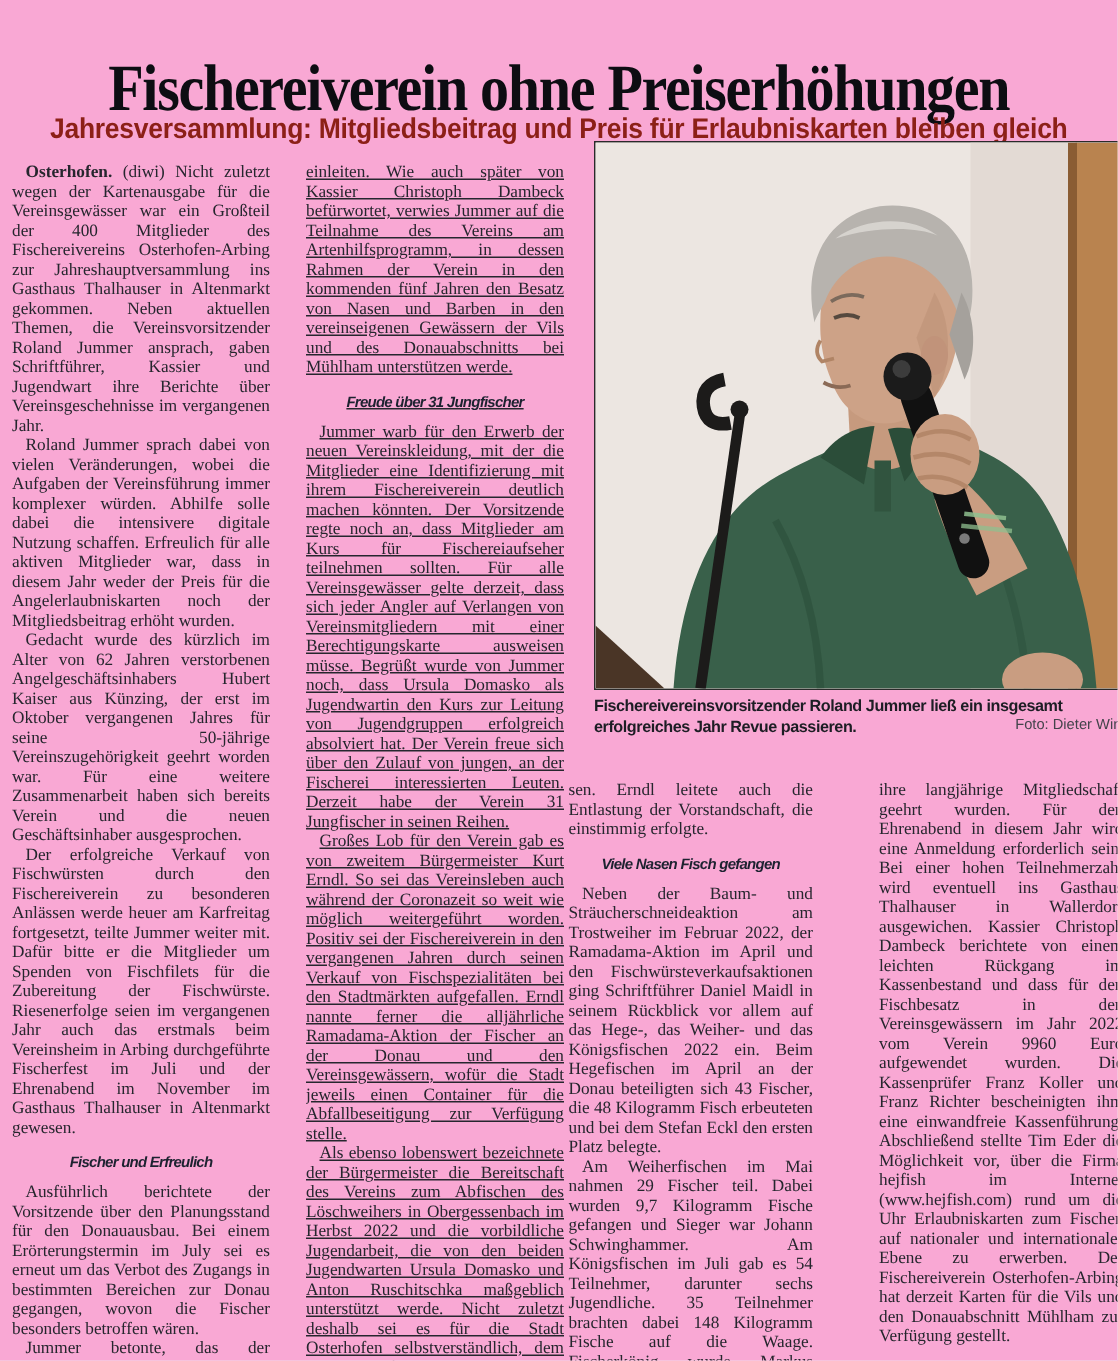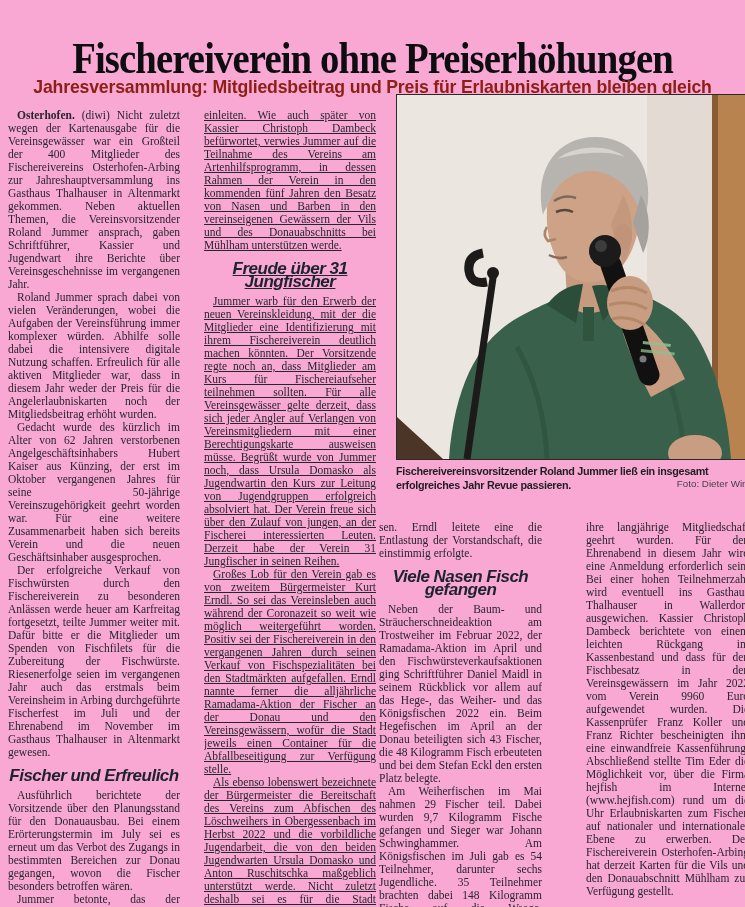--- a/index.html
+++ b/index.html
@@ -22,21 +22,21 @@
        text-align:justify;font-size:11.5px;line-height:13px;margin-top:16px;}
   .col-1{left:8px;}
   .col-2{left:204px;text-decoration:underline;}
   .col-3,.col-4{top:505px;height:402px;}
   .col-3{left:379px;width:163px;}
   .col-4{left:586px;width:163px;}
   .col p{margin:0;text-indent:9px;}
   .col p.cont{text-indent:0;}
   .dateline{font-weight:700;}
   .sec-heading{font-family:"Liberation Sans",sans-serif;font-style:italic;font-weight:700;
-       font-size:17px;letter-spacing:-.5px;text-align:center;color:#1d2230;
+       font-size:10px;letter-spacing:-.5px;text-align:center;color:#1d2230;
        margin:10px 0 7px 0;}
 
   
   .box-heading{display:flex;align-items:center;gap:6px;margin:10px 0 6px 0;
        font-family:"Liberation Sans",sans-serif;font-style:italic;font-weight:700;
        font-size:12.5px;letter-spacing:-.3px;color:#8c2017;white-space:nowrap;}
   .box-heading .label{display:inline-block;transform:scaleX(.9);transform-origin:left;}
   .red-square{width:12px;height:12px;background:#cb2518;flex:0 0 auto;}
 
   
@@ -136,21 +136,21 @@
         <circle cx="96" cy="178" r="6" fill="#1c1b1a"></circle>
       </g>
     </svg>
     <div class="caption">
       <span>Fischereivereinsvorsitzender Roland Jummer ließ ein insgesamt erfolgreiches Jahr Revue passieren.</span>
       <span class="credit">Foto: Dieter Winter</span>
     </div>
   </div>
 
   <div class="col col-3">
-    <p class="cont">sen. Erndl leitete eine die Entlastung der Vorstandschaft, die einstimmig erfolgte.</p>
+    <p class="cont">sen. Erndl leitete auch die Entlastung der Vorstandschaft, die einstimmig erfolgte.</p>
     <h3 class="sec-heading">Viele Nasen Fisch gefangen</h3>
     <p>Neben der Baum- und Sträucherschneideaktion am Trostweiher im Februar 2022, der Ramadama-Aktion im April und den Fischwürsteverkaufsaktionen ging Schriftführer Daniel Maidl in seinem Rückblick vor allem auf das Hege-, das Weiher- und das Königsfischen 2022 ein. Beim Hegefischen im April an der Donau beteiligten sich 43 Fischer, die 48 Kilogramm Fisch erbeuteten und bei dem Stefan Eckl den ersten Platz belegte.</p>
     <p>Am Weiherfischen im Mai nahmen 29 Fischer teil. Dabei wurden 9,7 Kilogramm Fische gefangen und Sieger war Johann Schwinghammer. Am Königsfischen im Juli gab es 54 Teilnehmer, darunter sechs Jugendliche. 35 Teilnehmer brachten dabei 148 Kilogramm Fische auf die Waage. Fischerkönig wurde Markus Geisberger und Jugendkönig Felix Steinbrunner. Am Ehrenabend im November im Gasthaus Thalhauser in Altenmarkt nahmen 130 Personen teil, wobei 45 Mitglieder für</p>
   </div>
 
   <div class="col col-4">
     <p class="cont">ihre langjährige Mitgliedschaft geehrt wurden. Für den Ehrenabend in diesem Jahr wird eine Anmeldung erforderlich sein. Bei einer hohen Teilnehmerzahl wird eventuell ins Gasthaus Thalhauser in Wallerdorf ausgewichen. Kassier Christoph Dambeck berichtete von einem leichten Rückgang im Kassenbestand und dass für den Fischbesatz in den Vereinsgewässern im Jahr 2022 vom Verein 9960 Euro aufgewendet wurden. Die Kassenprüfer Franz Koller und Franz Richter bescheinigten ihm eine einwandfreie Kassenführung. Abschließend stellte Tim Eder die Möglichkeit vor, über die Firma hejfish im Internet (www.hejfish.com) rund um die Uhr Erlaubniskarten zum Fischen auf nationaler und internationaler Ebene zu erwerben. Der Fischereiverein Osterhofen-Arbing hat derzeit Karten für die Vils und den Donauabschnitt Mühlham zur Verfügung gestellt.</p>
     <div class="box-heading">
       <span class="red-square"></span>
       <span class="label">Regelmäßige Stammtischtreffen</span>

